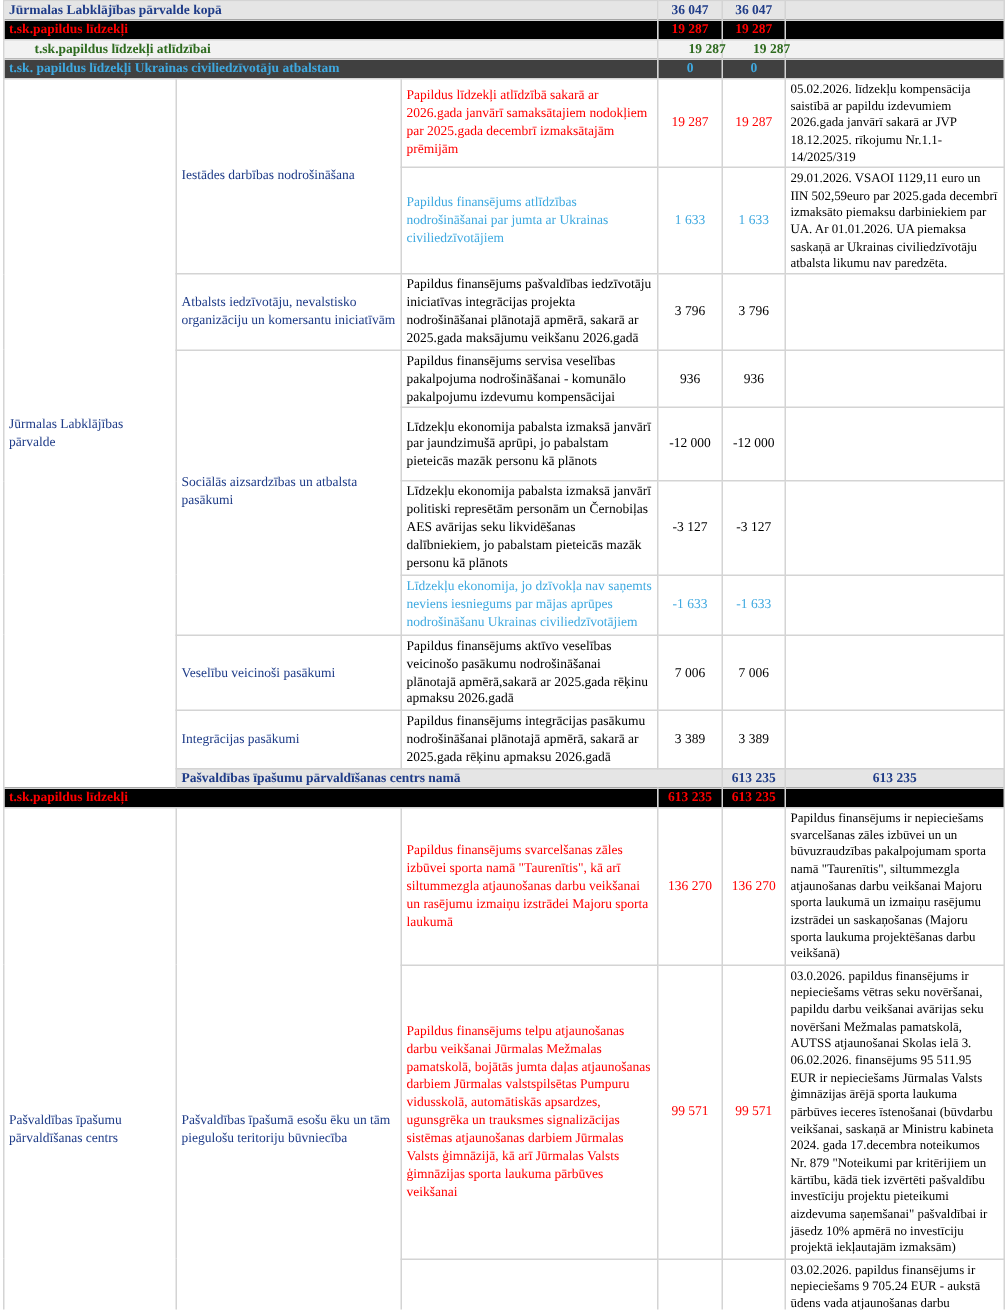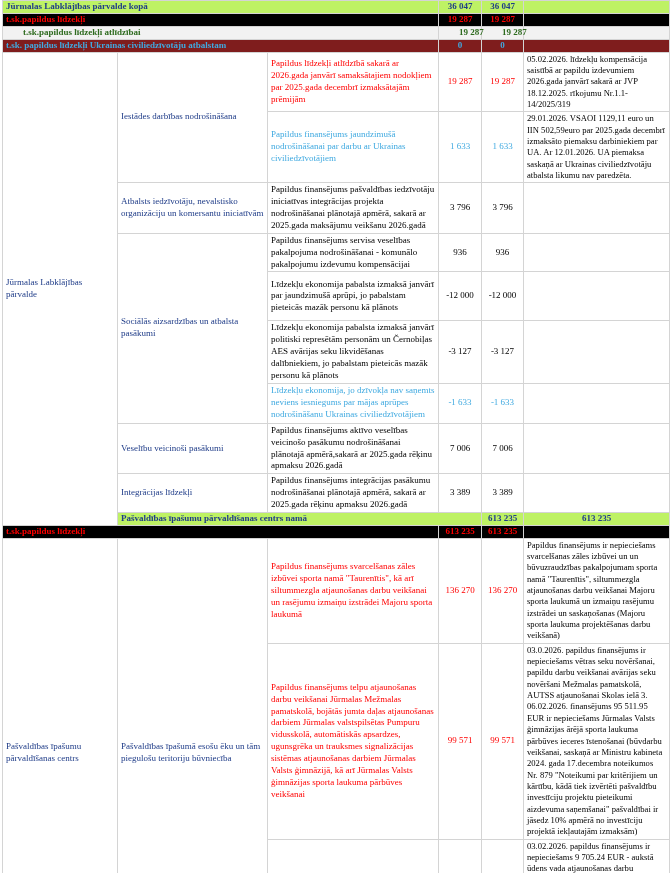--- a/index.html
+++ b/index.html
@@ -6,24 +6,24 @@
   body { width: 670px; height: 873px; overflow: hidden; font-family: "Liberation Serif", serif; font-size: 9px; color: #000; }
   table { border-collapse: collapse; table-layout: fixed; width: 667px; margin-left: 2px; }
   td { border: 1px solid #d4d4d4; padding: 1px 3px; vertical-align: middle; line-height: 1.32; }
   col.c1 { width: 115px; }
   col.c2 { width: 150px; }
   col.c3 { width: 171px; }
   col.c4 { width: 43px; }
   col.c5 { width: 42px; }
   col.c6 { width: 146px; }
   .sum td { font-weight: bold; height: 10px; padding-top: 0; padding-bottom: 0; }
-  .sum-total td { background: #bef264; color: #1f3c88; margin-left: 44px; }
+  .sum-total td { background: #e5e5e5; color: #1f3c88; margin-left: 44px; }
   .sum-red td { background: #000000; color: #ff0000; }
   .sum-green td { background: #f2f2f2; color: #2e6b1f; padding-left: 20px; }
-  .sum-blue td { background: #7f1d1d; color: #3fa9e0; }
+  .sum-blue td { background: #404040; color: #3fa9e0; }
   .num { text-align: center; white-space: nowrap; }
   .navy { color: #1f3c88; }
   .red { color: #ff0000; }
   .cyan { color: #3fa9e0; }
   .note { font-size: 8.6px; margin-left: 36px; }
 </style>
 </head>
 <body>
 
 <table>
@@ -64,24 +64,24 @@
 
     <tr style="height:50px">
       <td rowspan="10" class="navy">Jūrmalas Labklājības pārvalde</td>
       <td rowspan="2" class="navy">Iestādes darbības nodrošināšana</td>
       <td class="red">Papildus līdzekļi atlīdzībā sakarā ar 2026.gada janvārī samaksātajiem nodokļiem par 2025.gada decembrī izmaksātajām prēmijām</td>
       <td class="num red">19 287</td>
       <td class="num red">19 287</td>
       <td class="note">05.02.2026. līdzekļu kompensācija saistībā ar papildu izdevumiem 2026.gada janvārī sakarā ar JVP 18.12.2025. rīkojumu Nr.1.1-14/2025/319</td>
     </tr>
     <tr style="height:63px">
-      <td class="cyan">Papildus finansējums jaundzimušā nodrošināšanai par darbu ar Ukrainas civiliedzīvotājiem</td>
+      <td class="cyan">Papildus finansējums atlīdzības nodrošināšanai par jumta ar Ukrainas civiliedzīvotājiem</td>
       <td class="num cyan">1 633</td>
       <td class="num cyan">1 633</td>
-      <td class="note">29.01.2026. VSAOI 1129,11 euro un IIN 502,59euro par 2025.gada decembrī izmaksāto piemaksu darbiniekiem par UA. Ar 12.01.2026. UA piemaksa saskaņā ar Ukrainas civiliedzīvotāju atbalsta likumu nav paredzēta.</td>
+      <td class="note">29.01.2026. VSAOI 1129,11 euro un IIN 502,59euro par 2025.gada decembrī izmaksāto piemaksu darbiniekiem par UA. Ar 01.01.2026. UA piemaksa saskaņā ar Ukrainas civiliedzīvotāju atbalsta likumu nav paredzēta.</td>
     </tr>
     <tr style="height:50px">
       <td class="navy">Atbalsts iedzīvotāju, nevalstisko organizāciju un komersantu  iniciatīvām</td>
       <td>Papildus finansējums pašvaldības iedzīvotāju iniciatīvas integrācijas projekta nodrošināšanai plānotajā apmērā, sakarā ar 2025.gada maksājumu veikšanu 2026.gadā</td>
       <td class="num">3 796</td>
       <td class="num">3 796</td>
       <td class="note"></td>
     </tr>
     <tr style="height:37px">
       <td rowspan="4" class="navy">Sociālās aizsardzības un atbalsta pasākumi</td>
@@ -109,21 +109,21 @@
       <td class="note"></td>
     </tr>
     <tr style="height:50px">
       <td class="navy">Veselību veicinoši pasākumi</td>
       <td>Papildus finansējums aktīvo veselības veicinošo pasākumu nodrošināšanai plānotajā apmērā,sakarā ar 2025.gada rēķinu apmaksu 2026.gadā</td>
       <td class="num">7 006</td>
       <td class="num">7 006</td>
       <td class="note"></td>
     </tr>
     <tr style="height:38px">
-      <td class="navy">Integrācijas līdzekļi</td>
+      <td class="navy">Integrācijas pasākumi</td>
       <td>Papildus finansējums integrācijas pasākumu nodrošināšanai plānotajā apmērā,  sakarā ar 2025.gada rēķinu apmaksu 2026.gadā</td>
       <td class="num">3 389</td>
       <td class="num">3 389</td>
       <td class="note"></td>
     </tr>
 
     <tr class="sum sum-total">
       <td colspan="3">Pašvaldības īpašumu pārvaldīšanas centrs namā</td>
       <td class="num">613 235</td>
       <td class="num">613 235</td>

